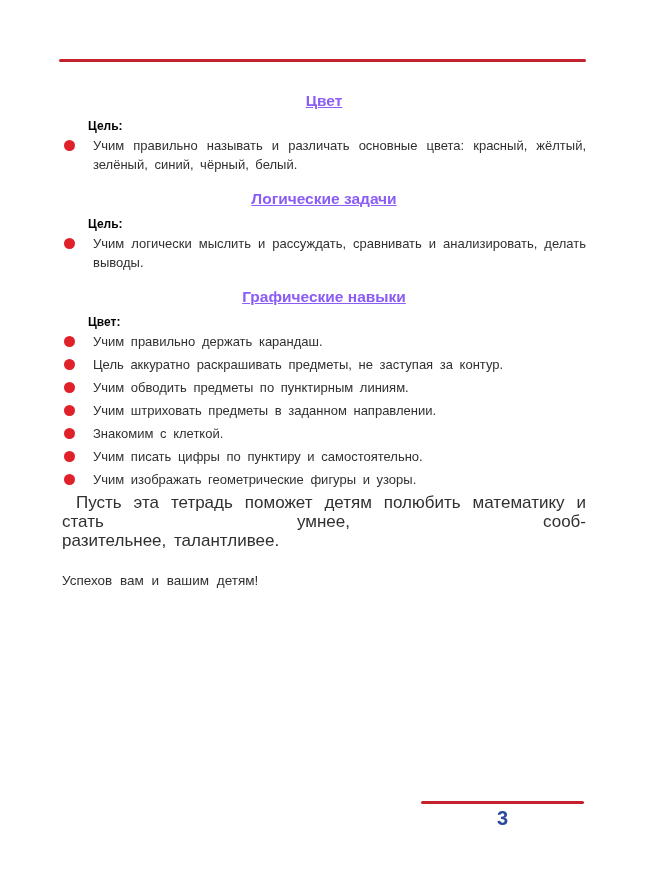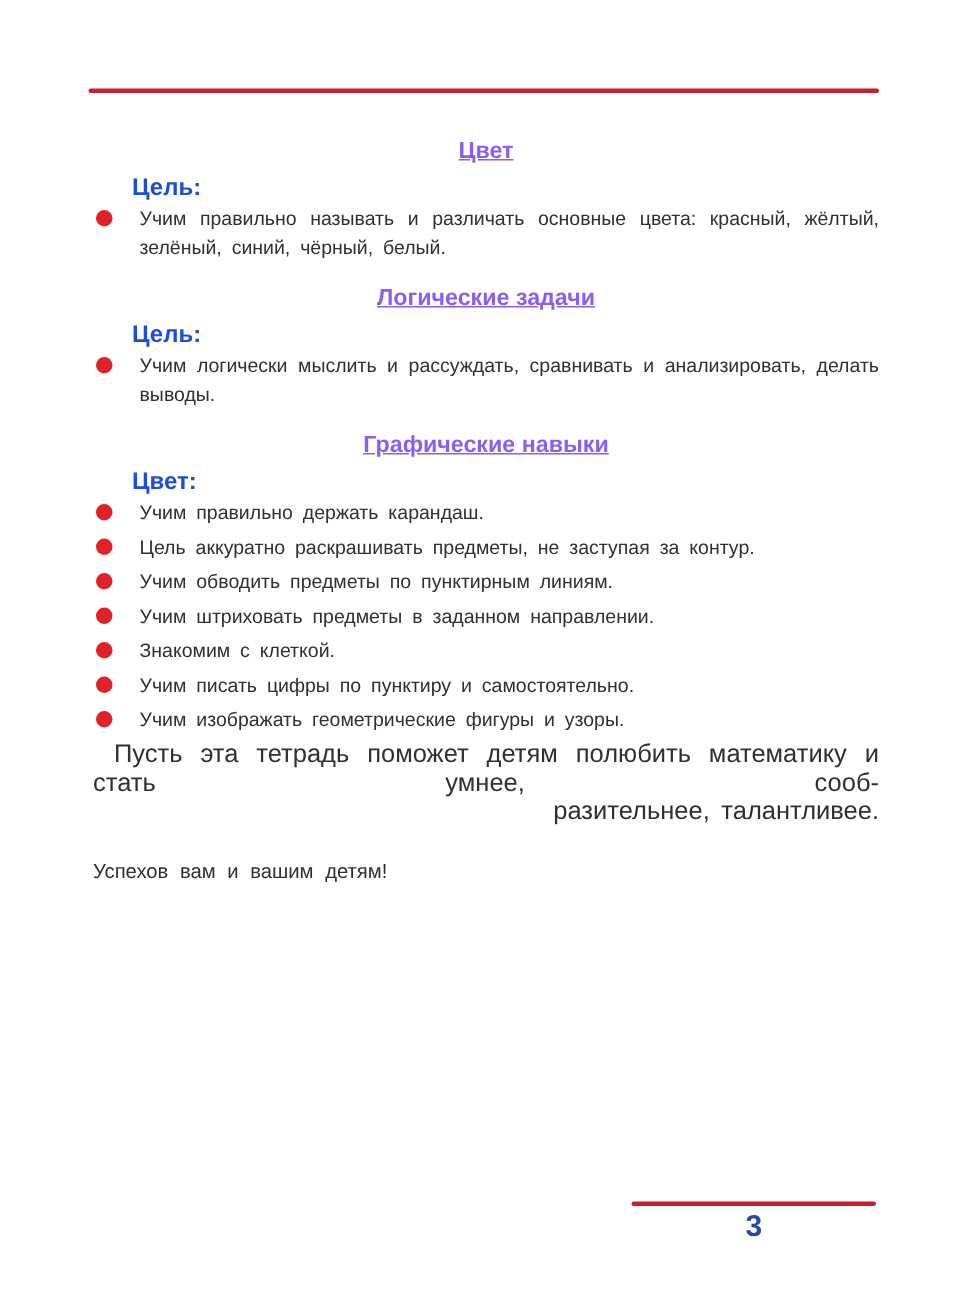--- a/index.html
+++ b/index.html
@@ -32,22 +32,22 @@
     margin: 0;
     text-align: center;
     color: #8b5cf6;
     font-size: 15.5px;
     font-weight: bold;
     line-height: 20px;
     text-decoration: underline;
   }
   .goal-label {
     font-weight: bold;
-    color: #1d4ed8;
-    font-size: 16px;
+    color: #000000;
+    font-size: 12px;
     line-height: 18px;
     margin: 0 0 1px 26px;
   }
   ul.goal-list {
     list-style: none;
     margin: 0;
     padding: 0;
   }
   li.goal-item {
     position: relative;
@@ -74,21 +74,21 @@
     font-size: 17px;
     line-height: 19px;
     word-spacing: 3px;
   }
   .closing-line-1 {
     text-align: justify;
     text-align-last: justify;
     text-indent: 14px;
   }
   .closing-line-2 {
-    text-align: right;
+    text-align: left;
   }
   .wish-line {
     margin-top: 21px;
     text-align: left;
     font-size: 13.5px;
     line-height: 19px;
     word-spacing: 4px;
   }
   .footer-rule {
     position: absolute;

